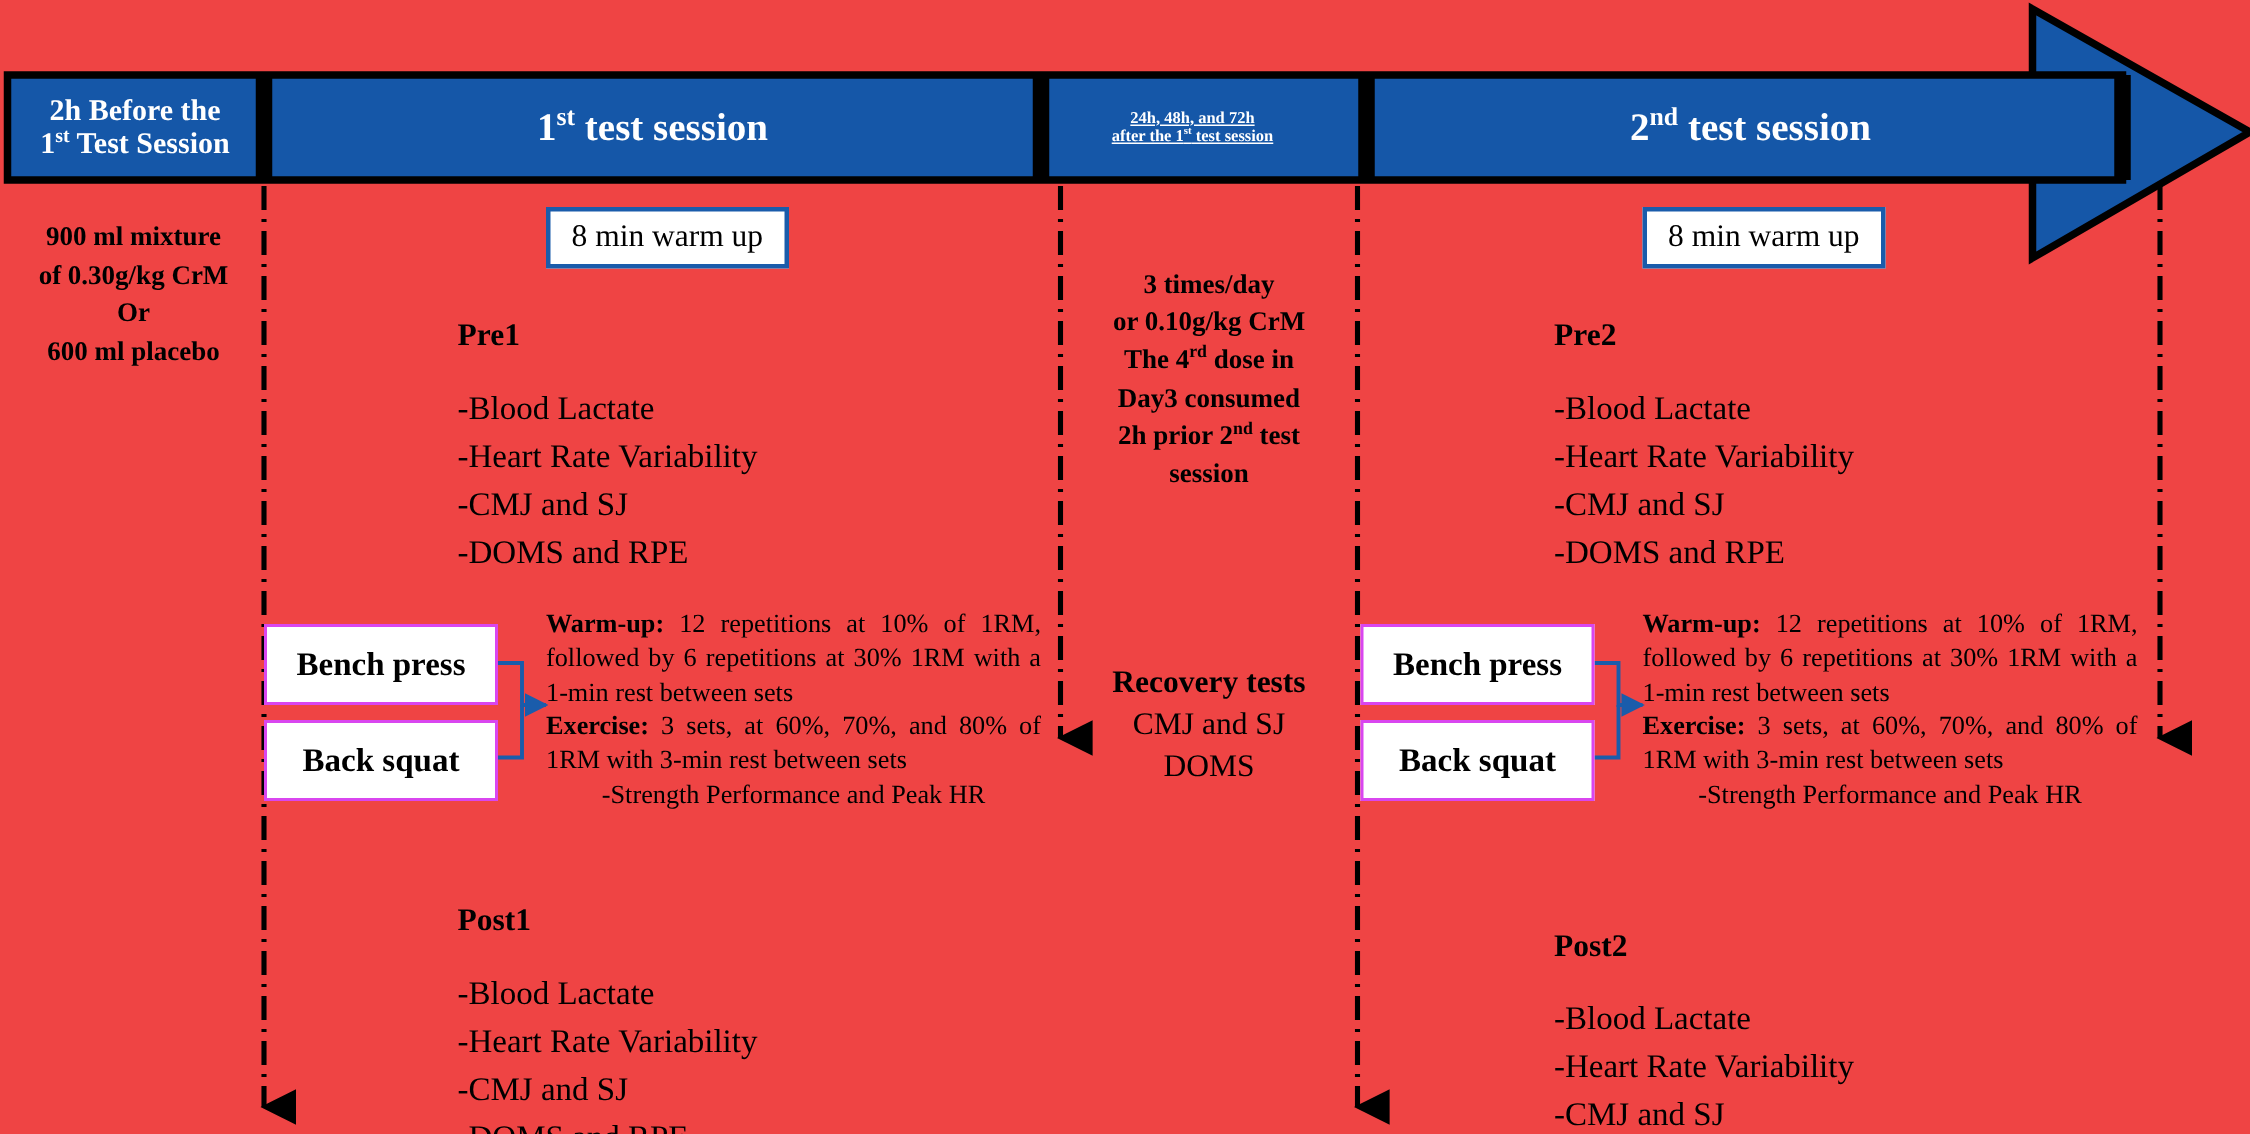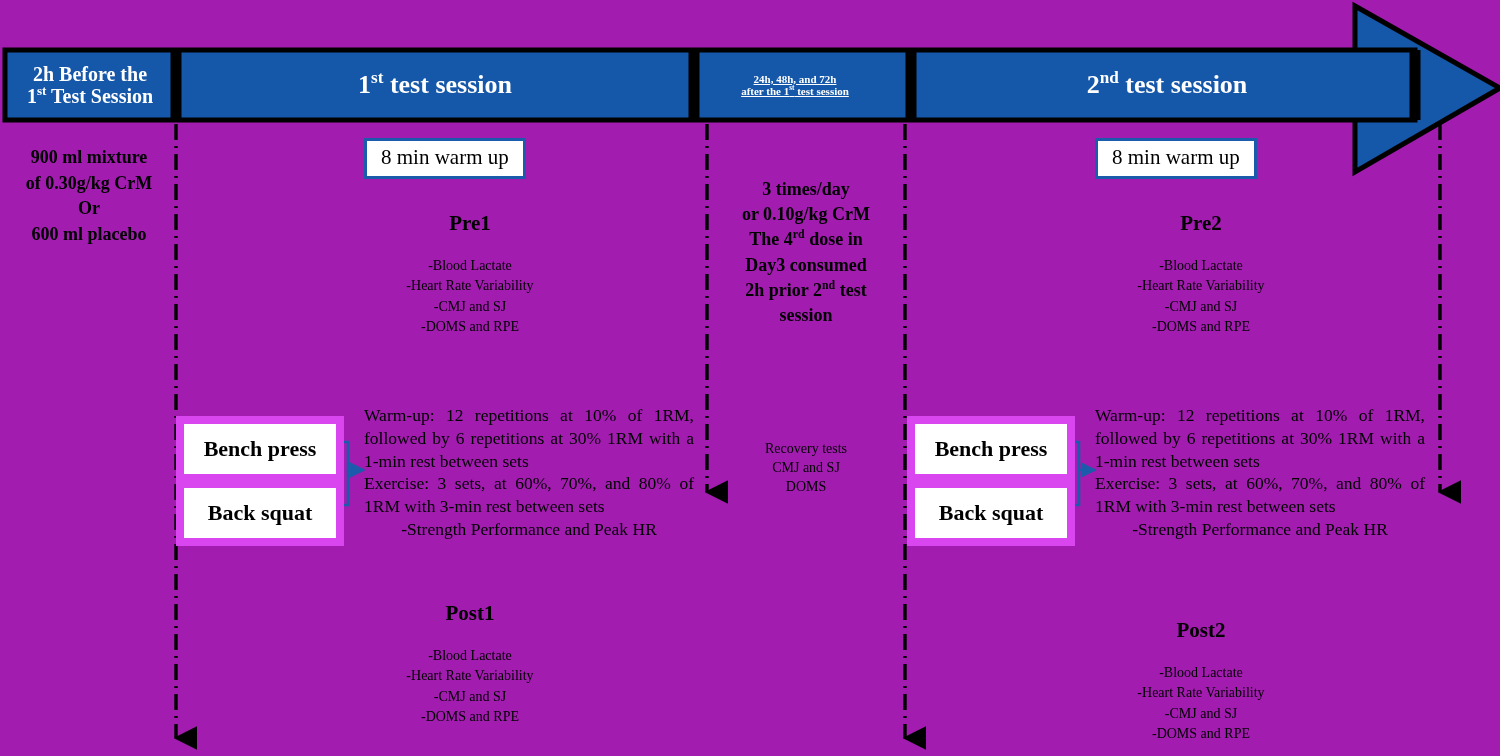--- a/index.html
+++ b/index.html
@@ -9,21 +9,21 @@
   }
   body {
     font-family: "Liberation Serif", "DejaVu Serif", serif;
     color: #000000;
   }
   #stage {
     position: relative;
     width: 1500px;
     height: 756px;
     overflow: hidden;
-    background: #a21caf;
+    background: #ef4444;
   }
 
   
   #banner-svg {
     position: absolute;
     left: 0;
     top: 0;
     width: 1500px;
     height: 180px;
   }
@@ -53,39 +53,39 @@
     height: 756px;
     z-index: 1;
   }
 
   
   .block {
     position: absolute;
     z-index: 3;
   }
   .center-text {
-    text-align: center;
+    text-align: left;
     line-height: 1.32;
   }
-  .bold { font-weight: normal; }
+  .bold { font-weight: bold; }
 
   .warmbox {
     position: absolute;
     border: 3px solid #1a5cab;
     background: #ffffff;
     font-size: 21px;
     text-align: left;
     padding: 4px 14px 6px 14px;
     z-index: 3;
     white-space: nowrap;
   }
 
   .exbox {
     position: absolute;
-    border: 8px solid #d946ef;
+    border: 2px solid #d946ef;
     background: #ffffff;
     font-size: 22px;
     font-weight: bold;
     text-align: center;
     display: flex;
     align-items: center;
     justify-content: center;
     z-index: 3;
     white-space: nowrap;
   }
@@ -110,32 +110,32 @@
   .mid-dose {
     position: absolute;
     font-size: 18px;
     font-weight: bold;
     text-align: center;
     line-height: 1.40;
     z-index: 3;
   }
   .recovery {
     position: absolute;
-    font-size: 14px;
+    font-size: 21px;
     text-align: center;
     line-height: 1.34;
     z-index: 3;
   }
   .measure-title {
     font-size: 21px;
     font-weight: bold;
     margin-bottom: 18px;
   }
   .measure-list {
-    font-size: 14px;
+    font-size: 22px;
     line-height: 1.46;
   }
   sup { font-size: 0.66em; vertical-align: super; line-height: 0; }
 </style>
 </head>
 <body>
 
 <div id="stage">
 
   <svg id="banner-svg" viewBox="0 0 1500 180">

